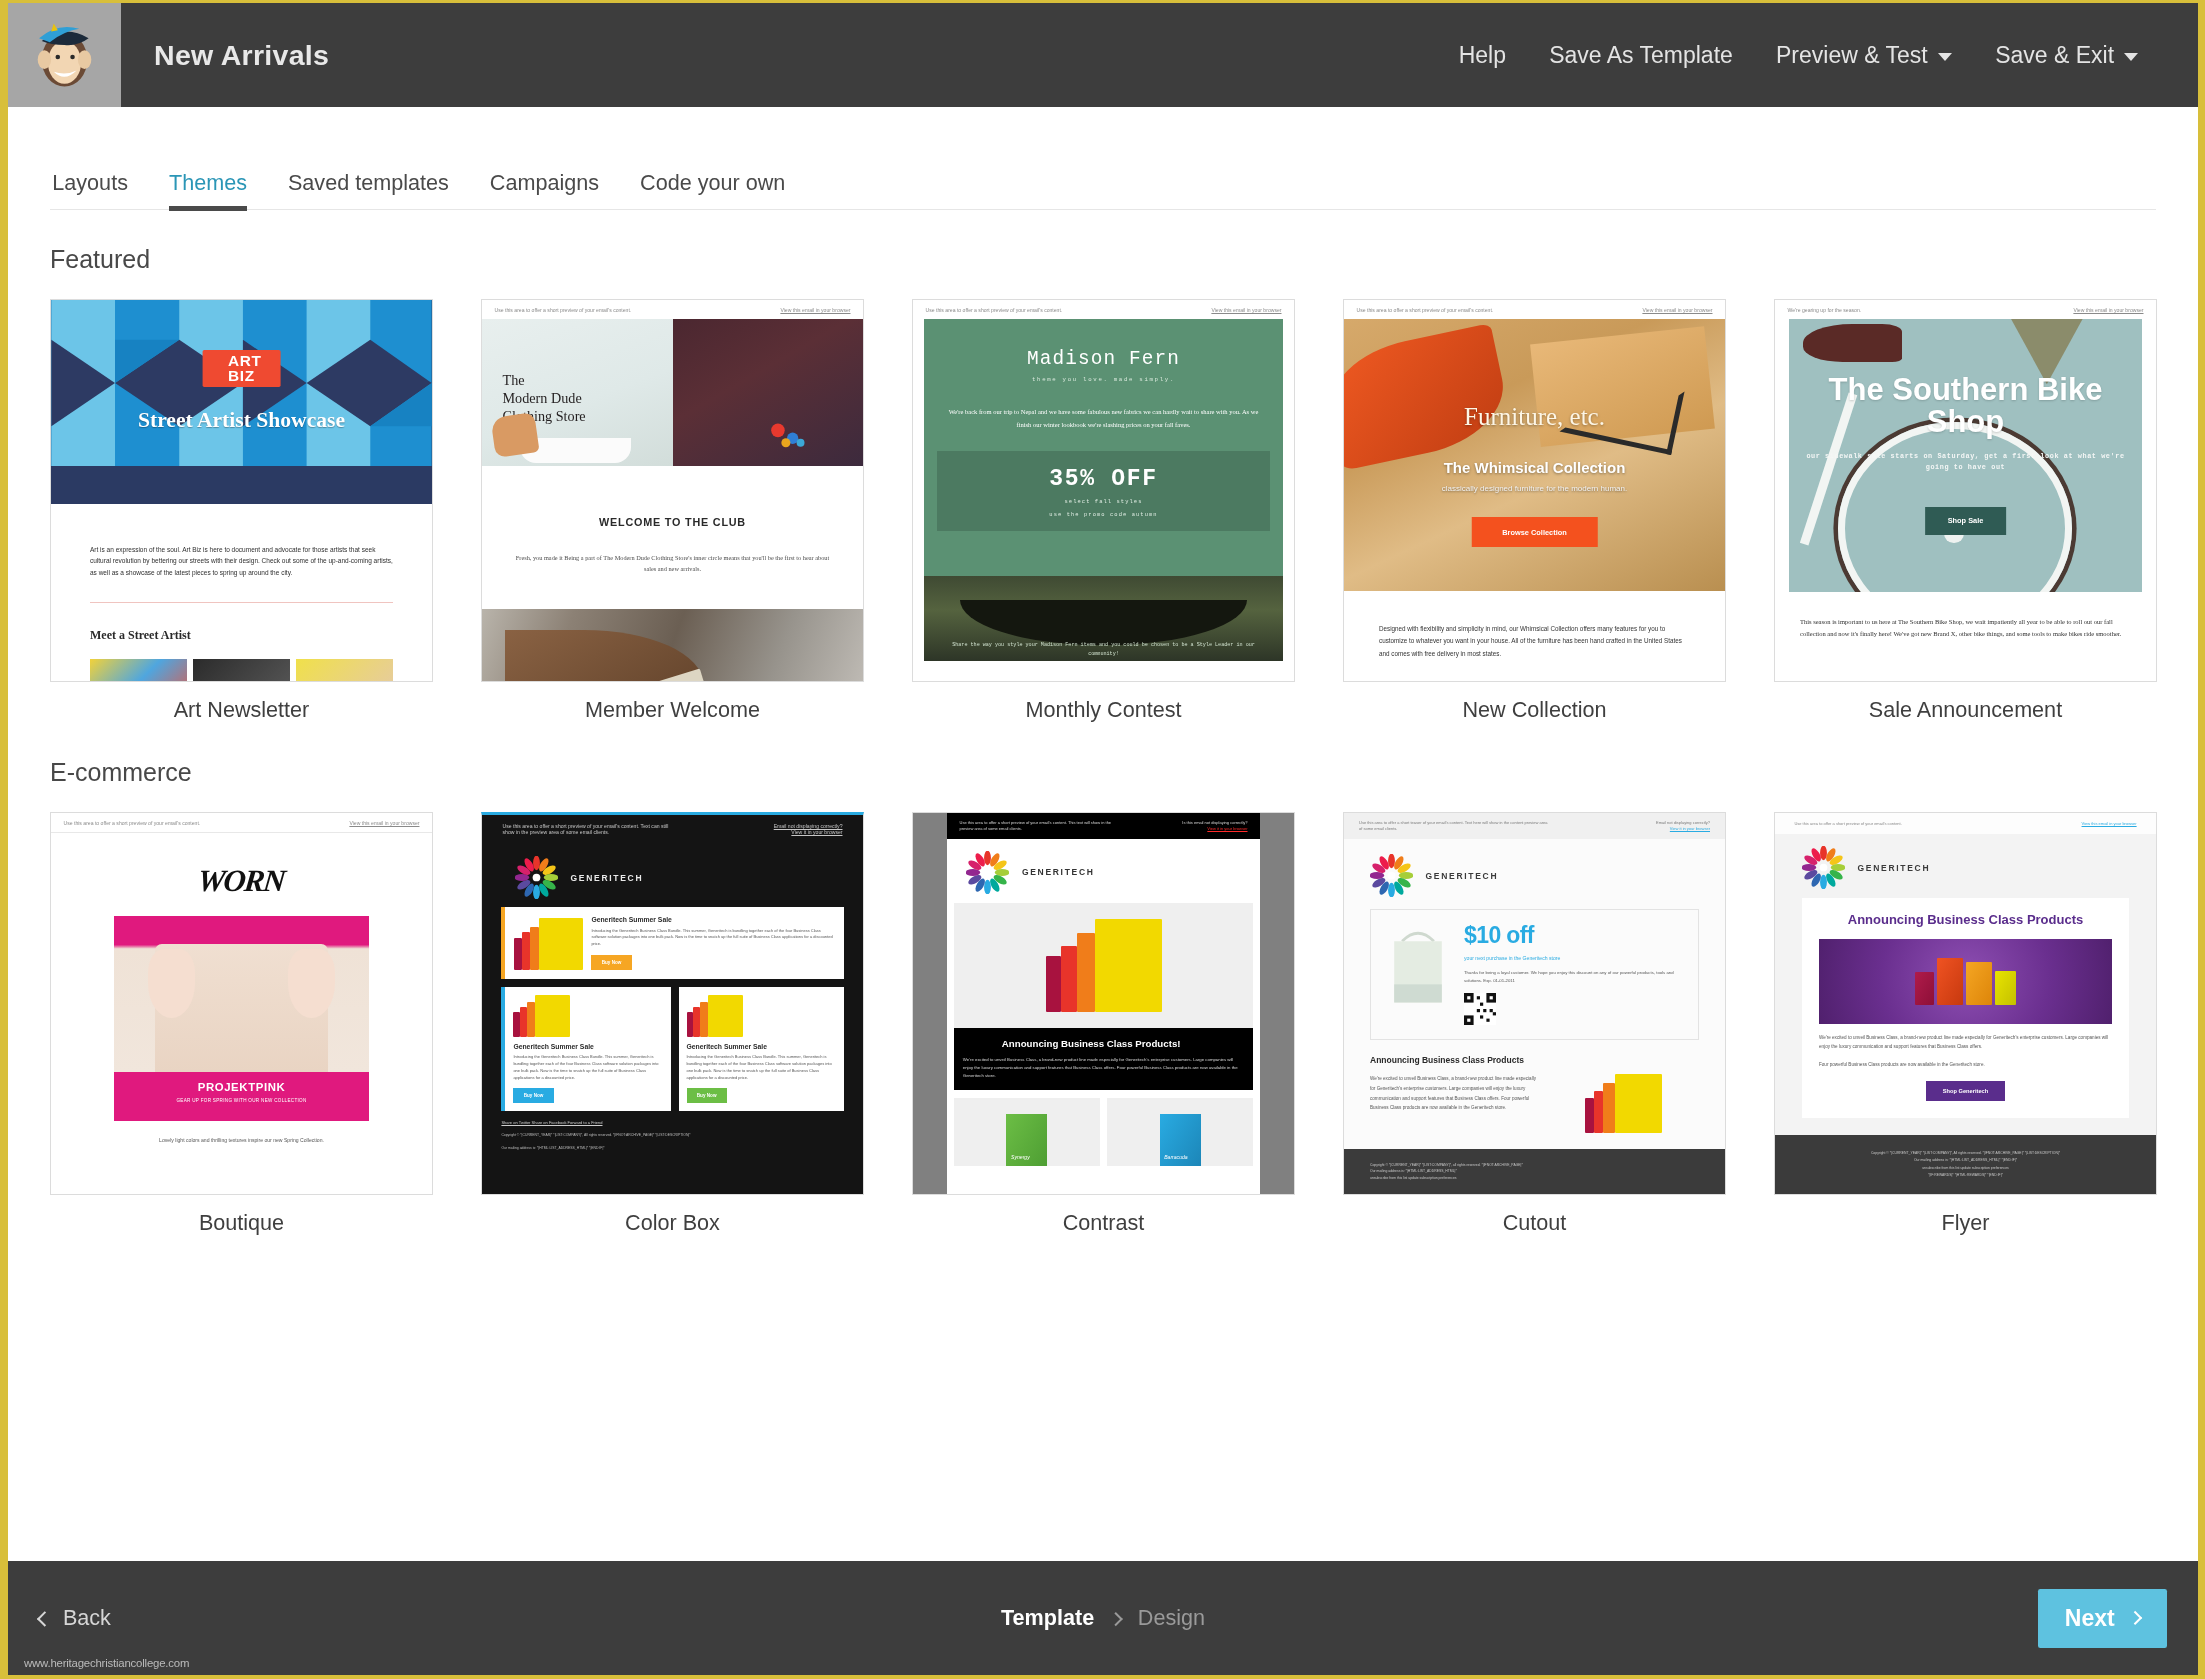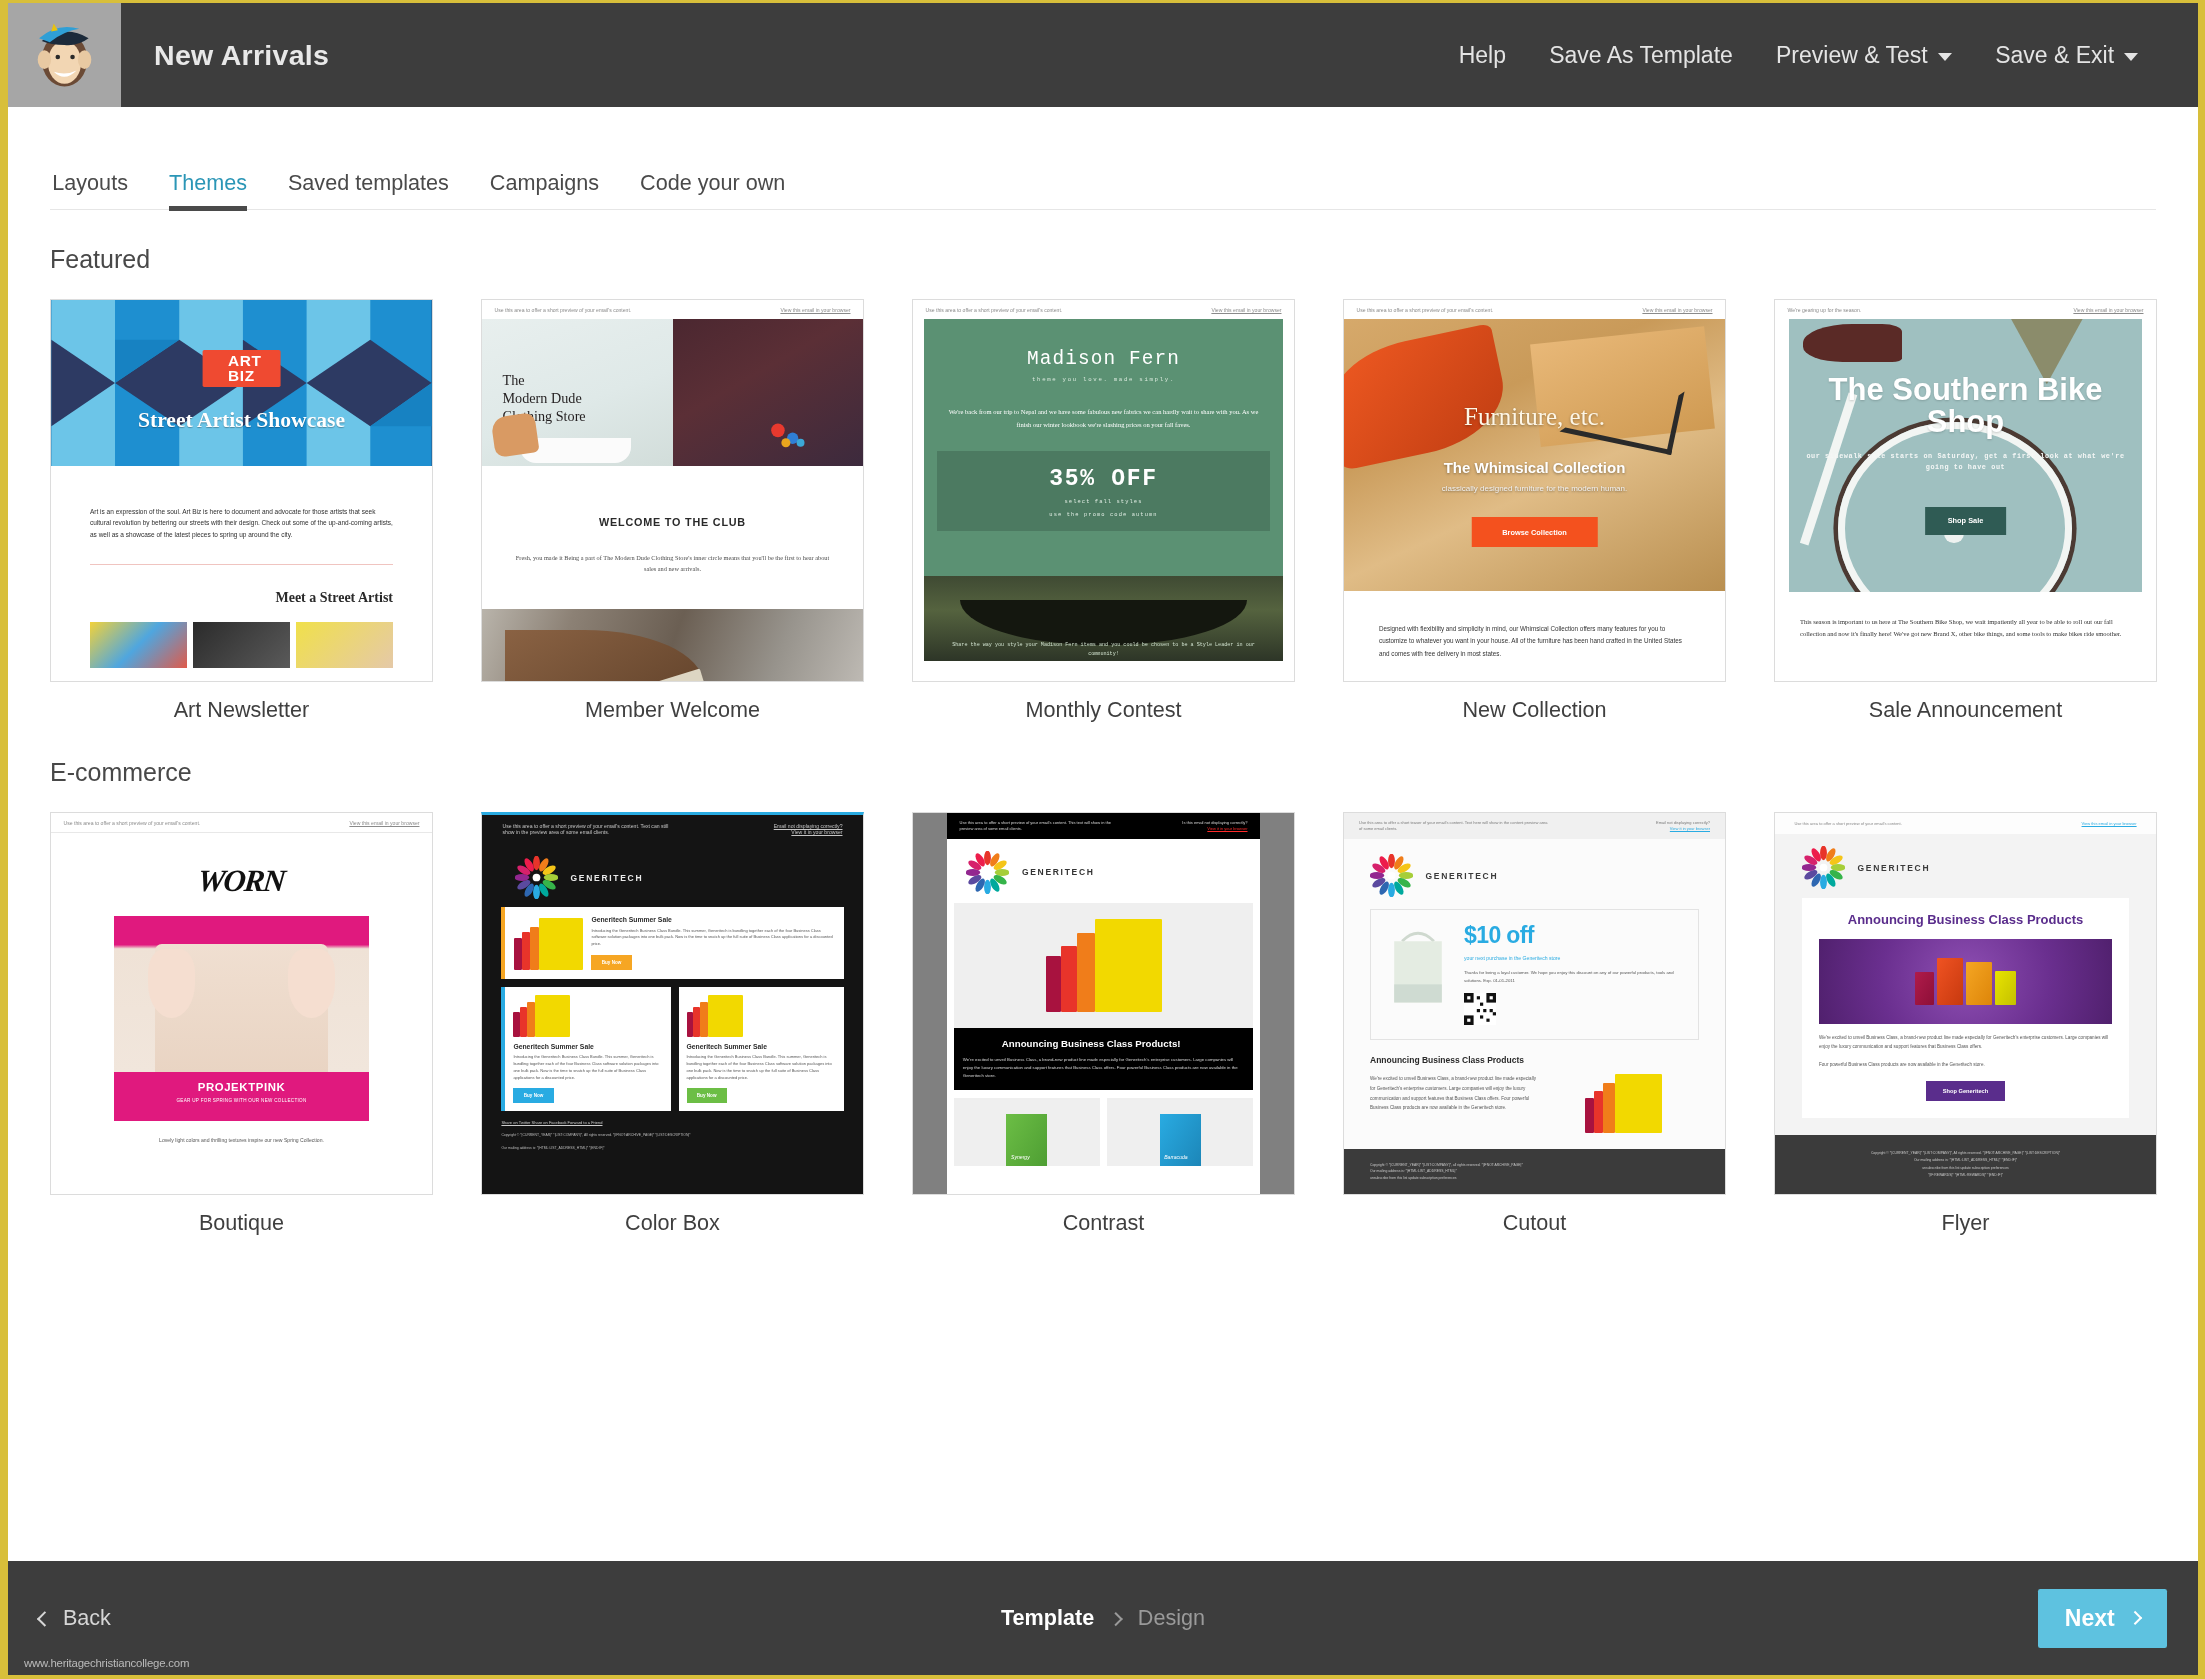--- a/index.html
+++ b/index.html
@@ -189,21 +189,21 @@
   .pre-head {
     display: flex; justify-content: space-between;
     font-size: 5.1px; color: #8a8a8a;
     padding: 6.8px 12.5px 5.7px 12.5px;
     line-height: 1.25;
   }
   .pre-head a { color: #8a8a8a; text-decoration: underline; }
 
   
   .art-hero {
-    height: 166px;
+    height: 204px;
     background:
       linear-gradient(135deg, #2b3a63 0 0) no-repeat,
       #1e8fd0;
     position: relative; overflow: hidden;
   }
   .art-logo {
     position: absolute; left: 50%; top: 50px; transform: translateX(-50%);
     background: #ef4a31; color: #fff;
     font-weight: bold; font-size: 15.4px; line-height: 14.2px;
     padding: 4.6px 19.4px 4.6px 26px;
@@ -217,21 +217,21 @@
     text-align: center; color: #fff;
     font-weight: bold; font-size: 21.6px;
     font-family: "Liberation Serif", serif;
     text-shadow: 0 0.6px 1.1px rgba(0,0,0,.3);
     z-index: 3;
   }
   .art-body { padding: 40px 39px 0 39px; }
   .art-p { font-size: 6.5px; line-height: 1.75; color: #2e2e2e; }
   .art-rule { height: 1.1px; background: #f0c4c0; margin: 24px 0 25px; }
   .art-h2 {
-    text-align: right; font-weight: bold; font-size: 14px;
+    text-align: left; font-weight: bold; font-size: 12px;
     color: #2a2a2a; font-family: "Liberation Serif", serif;
   }
   .art-strip { display: flex; gap: 5.7px; padding: 16px 39px 0; }
   .art-strip div { flex: 1; height: 46px; }
 
   
   .md-hero { height: 147px; display: flex; }
   .md-hero-l {
     flex: 0 0 50%;
     background: linear-gradient(160deg,#e8efee 0%,#dfe9e8 55%,#d2ddda 100%);

